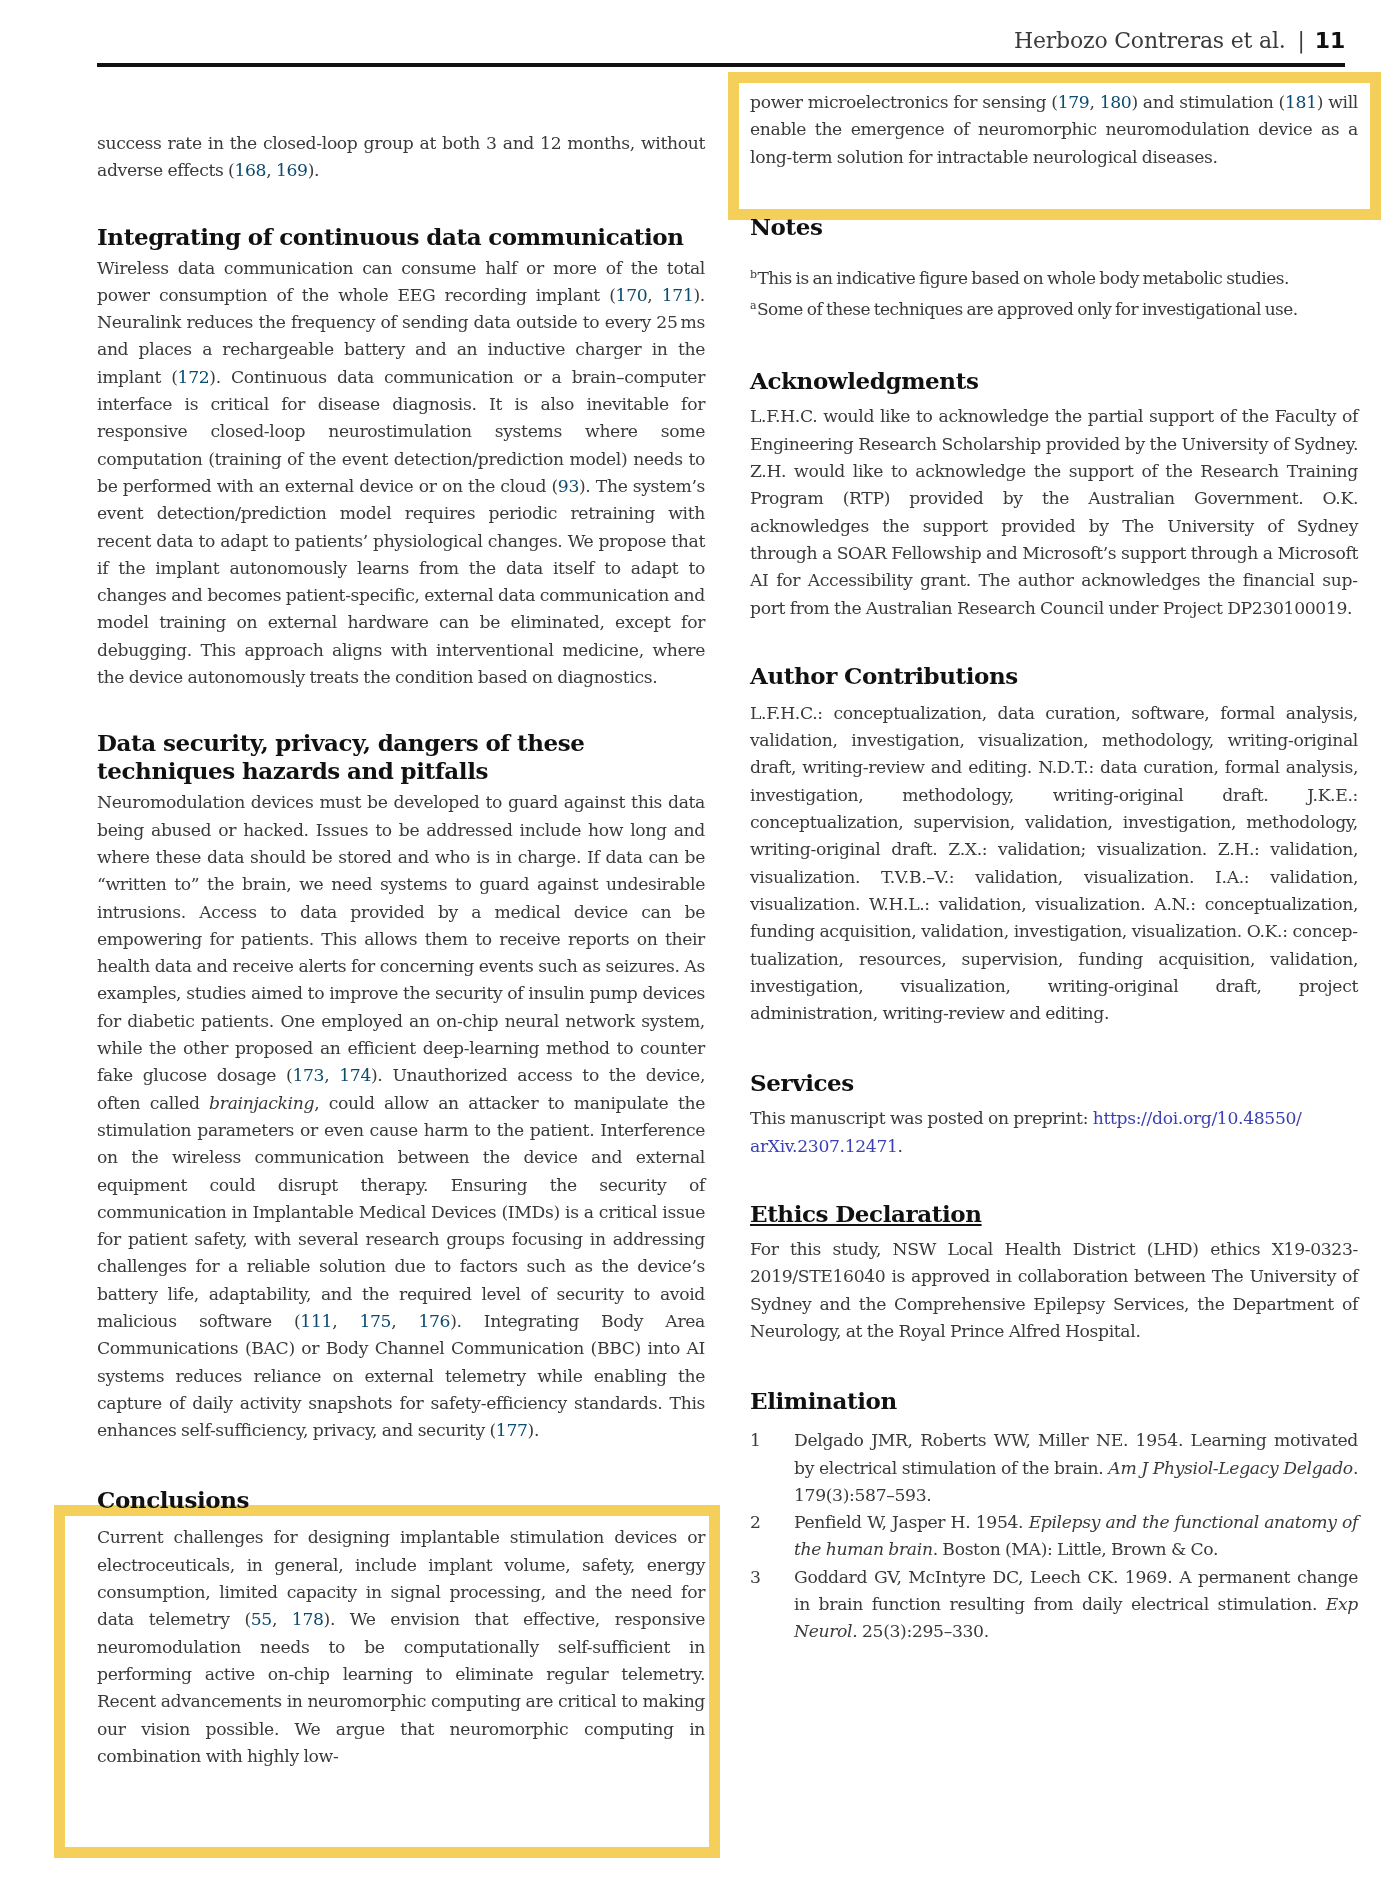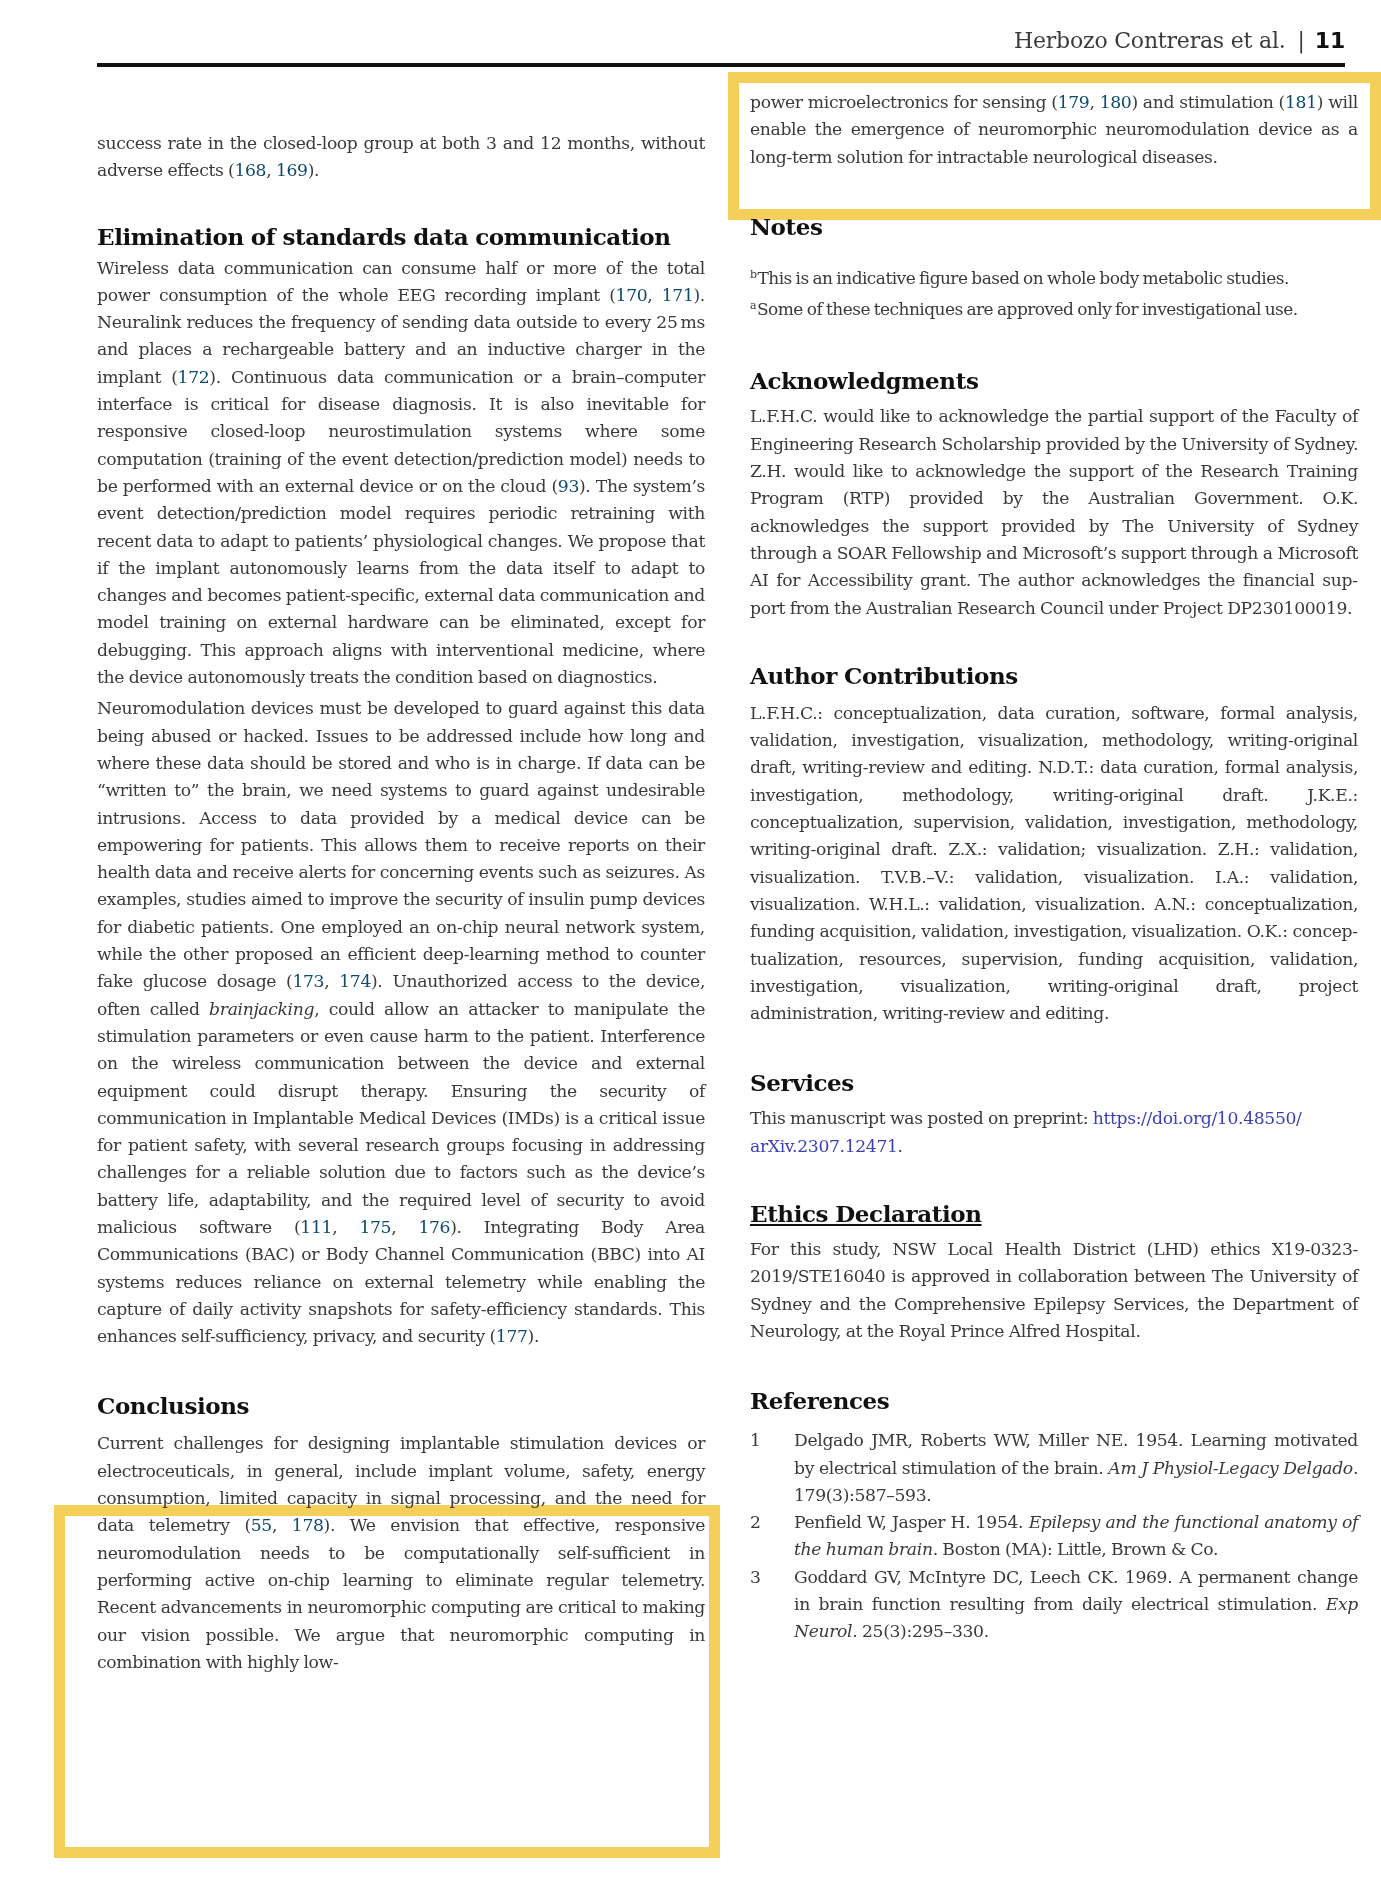--- a/index.html
+++ b/index.html
@@ -57,25 +57,26 @@
 <div class="head-rule"></div>
 
 <div class="yellow-box box-top"></div>
 <div class="yellow-box box-bottom"></div>
 
 <div class="col col-left">
   <p>
     <span>success rate in the closed-loop group at both 3 and 12 months, without adverse effects (</span><a class="ref">168</a>, <a class="ref">169</a><span>).</span>
   </p>
 
-  <h2 style="margin-top:38px;">Elimination of standards data communication</h2>
+  <h2 style="margin-top:38px;">Integrating of continuous data communication</h2>
   <p style="margin-top:4px;">
     <span>Wireless data communication can consume half or more of the total power consumption of the whole EEG recording implant (</span><a class="ref">170</a>, <a class="ref">171</a><span>). Neuralink reduces the frequency of sending data outside to every 25 ms and places a rechargeable battery and an inductive charger in the implant (</span><a class="ref">172</a><span>). Continuous data communication or a brain–computer interface is critical for disease diagnosis. It is also inevitable for responsive closed-loop neurostimulation systems where some computation (training of the event detection/prediction model) needs to be performed with an external device or on the cloud (</span><a class="ref">93</a><span>). The system’s event detection/prediction model requires periodic re­training with recent data to adapt to patients’ physiological changes. We propose that if the implant autonomously learns from the data itself to adapt to changes and becomes patient-specific, external data communication and model training on external hardware can be eliminated, except for debugging. This approach aligns with inter­ventional medicine, where the device autonomously treats the con­dition based on diagnostics.</span>
   </p>
 
+  <h2 style="margin-top:38px;">Data security, privacy, dangers of these techniques hazards and pitfalls</h2>
   <p style="margin-top:4px;">
     <span>Neuromodulation devices must be developed to guard against this data being abused or hacked. Issues to be addressed include how long and where these data should be stored and who is in charge. If data can be “written to” the brain, we need systems to guard against undesirable intrusions. Access to data provided by a med­ical device can be empowering for patients. This allows them to receive reports on their health data and receive alerts for concern­ing events such as seizures. As examples, studies aimed to im­prove the security of insulin pump devices for diabetic patients. One employed an on-chip neural network system, while the other proposed an efficient deep-learning method to counter fake glu­cose dosage (</span><a class="ref">173</a>, <a class="ref">174</a><span>). Unauthorized access to the device, often called </span><em>brainjacking</em><span>, could allow an attacker to manipulate the stimulation parameters or even cause harm to the patient. Interference on the wireless communication between the device and external equipment could disrupt therapy. Ensuring the se­curity of communication in Implantable Medical Devices (IMDs) is a critical issue for patient safety, with several research groups focusing in addressing challenges for a reliable solution due to factors such as the device’s battery life, adaptability, and the re­quired level of security to avoid malicious software (</span><a class="ref">111</a>, <a class="ref">175</a>, <a class="ref">176</a><span>). Integrating Body Area Communications (BAC) or Body Channel Communication (BBC) into AI systems reduces reliance on external telemetry while enabling the capture of daily activity snapshots for safety-efficiency standards. This enhances self-sufficiency, privacy, and security (</span><a class="ref">177</a><span>).</span>
   </p>
 
   <h2 style="margin-top:42px;">Conclusions</h2>
   <p style="margin-top:10px;">
     <span>Current challenges for designing implantable stimulation devices or electroceuticals, in general, include implant volume, safety, energy consumption, limited capacity in signal processing, and the need for data telemetry (</span><a class="ref">55</a>, <a class="ref">178</a><span>). We envision that effective, responsive neuromodulation needs to be computation­ally self-sufficient in performing active on-chip learning to elimin­ate regular telemetry. Recent advancements in neuromorphic computing are critical to making our vision possible. We argue that neuromorphic computing in combination with highly low-</span>
   </p>
 </div>
 
@@ -97,21 +98,21 @@
   <p style="margin-top:10px;">L.F.H.C.: conceptualization, data curation, software, formal analysis, validation, investigation, visualization, methodology, writing-original draft, writing-review and editing. N.D.T.: data curation, formal analysis, investigation, methodology, writing-original draft. J.K.E.: conceptualization, supervision, validation, investigation, methodology, writing-original draft. Z.X.: validation; visualization. Z.H.: validation, visualization. T.V.B.–V.: validation, visualization. I.A.: validation, visualization. W.H.L.: validation, visualization. A.N.: conceptualization, funding acquisition, validation, investigation, visualization. O.K.: concep­tualization, resources, supervision, funding acquisition, valid­ation, investigation, visualization, writing-original draft, project administration, writing-review and editing.</p>
 
   <h2 style="margin-top:42px;">Services</h2>
   <p style="margin-top:8px; text-align:left;">
     <span>This manuscript was posted on preprint: </span><a class="link">https://doi.org/10.48550/​arXiv.2307.12471</a><span>.</span>
   </p>
 
   <h2 style="margin-top:40px;text-decoration:underline;">Ethics Declaration</h2>
   <p style="margin-top:8px;">For this study, NSW Local Health District (LHD) ethics X19-0323-2019/STE16040 is approved in collaboration between The University of Sydney and the Comprehensive Epilepsy Services, the Department of Neurology, at the Royal Prince Alfred Hospital.</p>
 
-  <h2 style="margin-top:42px;">References</h2>
+  <h2 style="margin-top:42px;">Elimination</h2>
   <ol class="refs" style="margin-top:12px;">
     <li>
       <span class="num">1</span>
       <span class="txt"><span>Delgado JMR, Roberts WW, Miller NE. 1954. Learning motivated by electrical stimulation of the brain. </span><em>Am J Physiol-Legacy Delgado</em><span>. 179(3):587–593.</span></span>
     </li>
     <li>
       <span class="num">2</span>
       <span class="txt"><span>Penfield W, Jasper H. 1954. </span><em>Epilepsy and the functional anatomy of the human brain</em><span>. Boston (MA): Little, Brown &amp; Co.</span></span>
     </li>
     <li>

